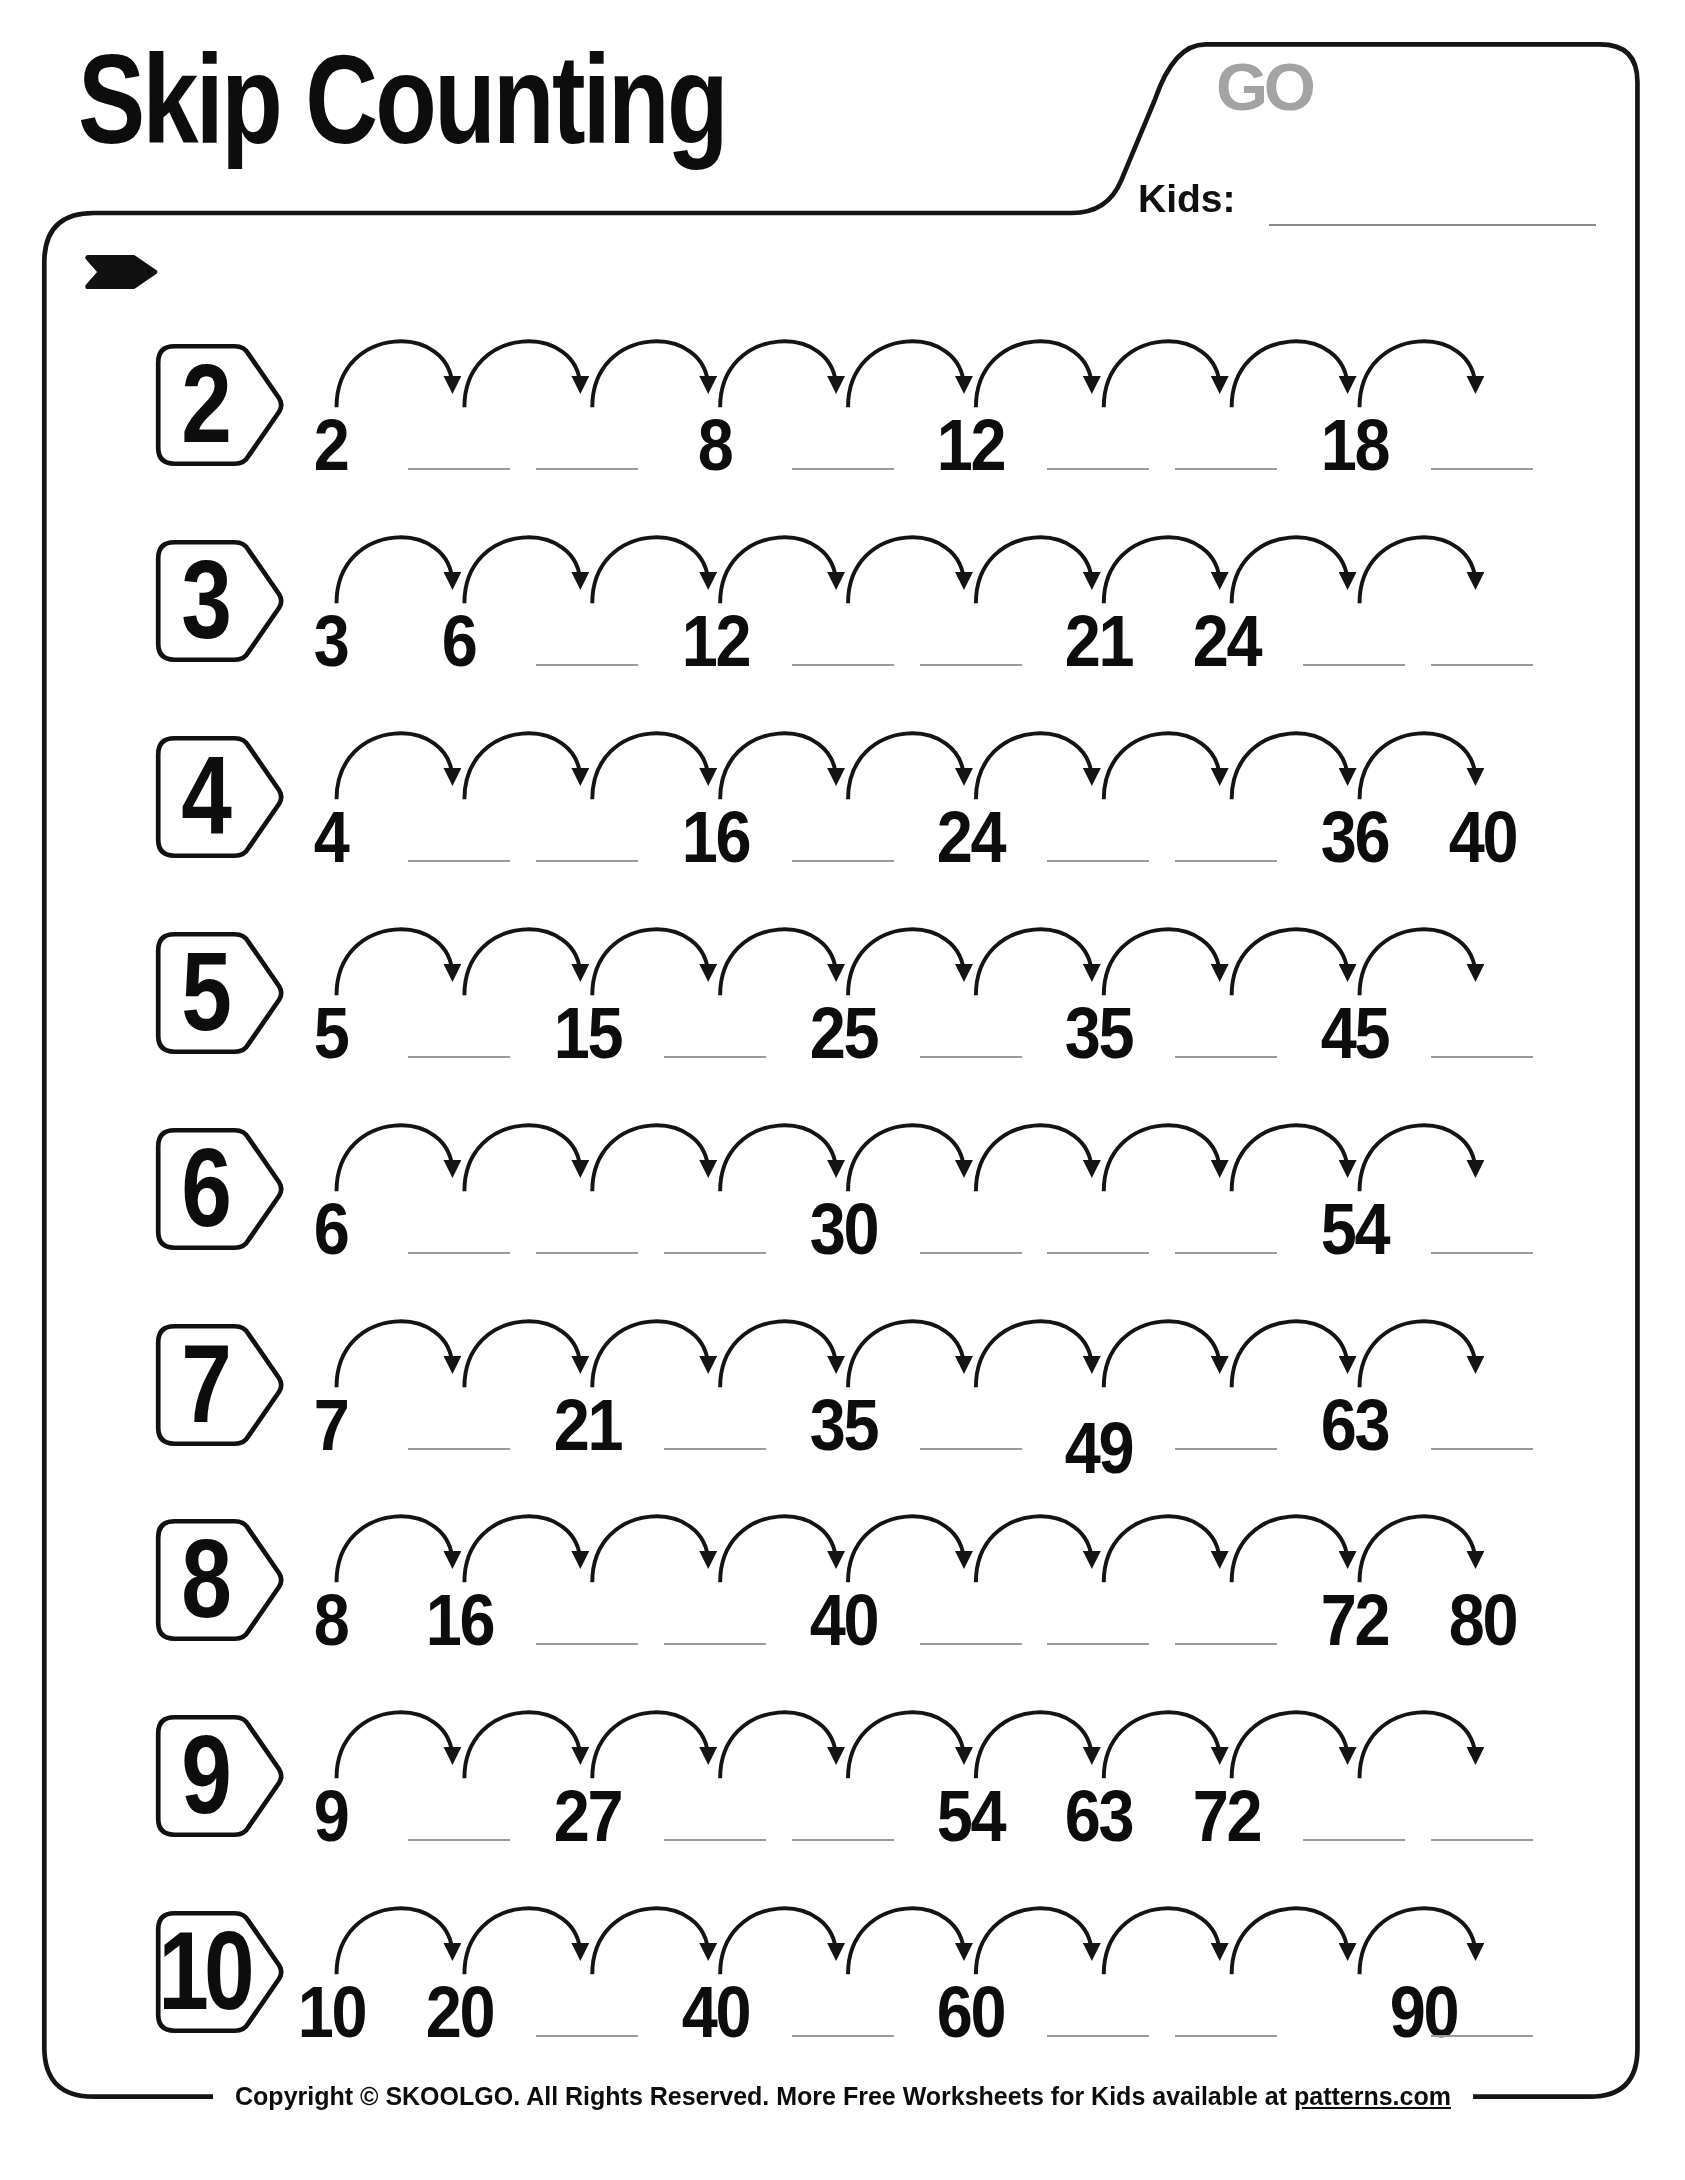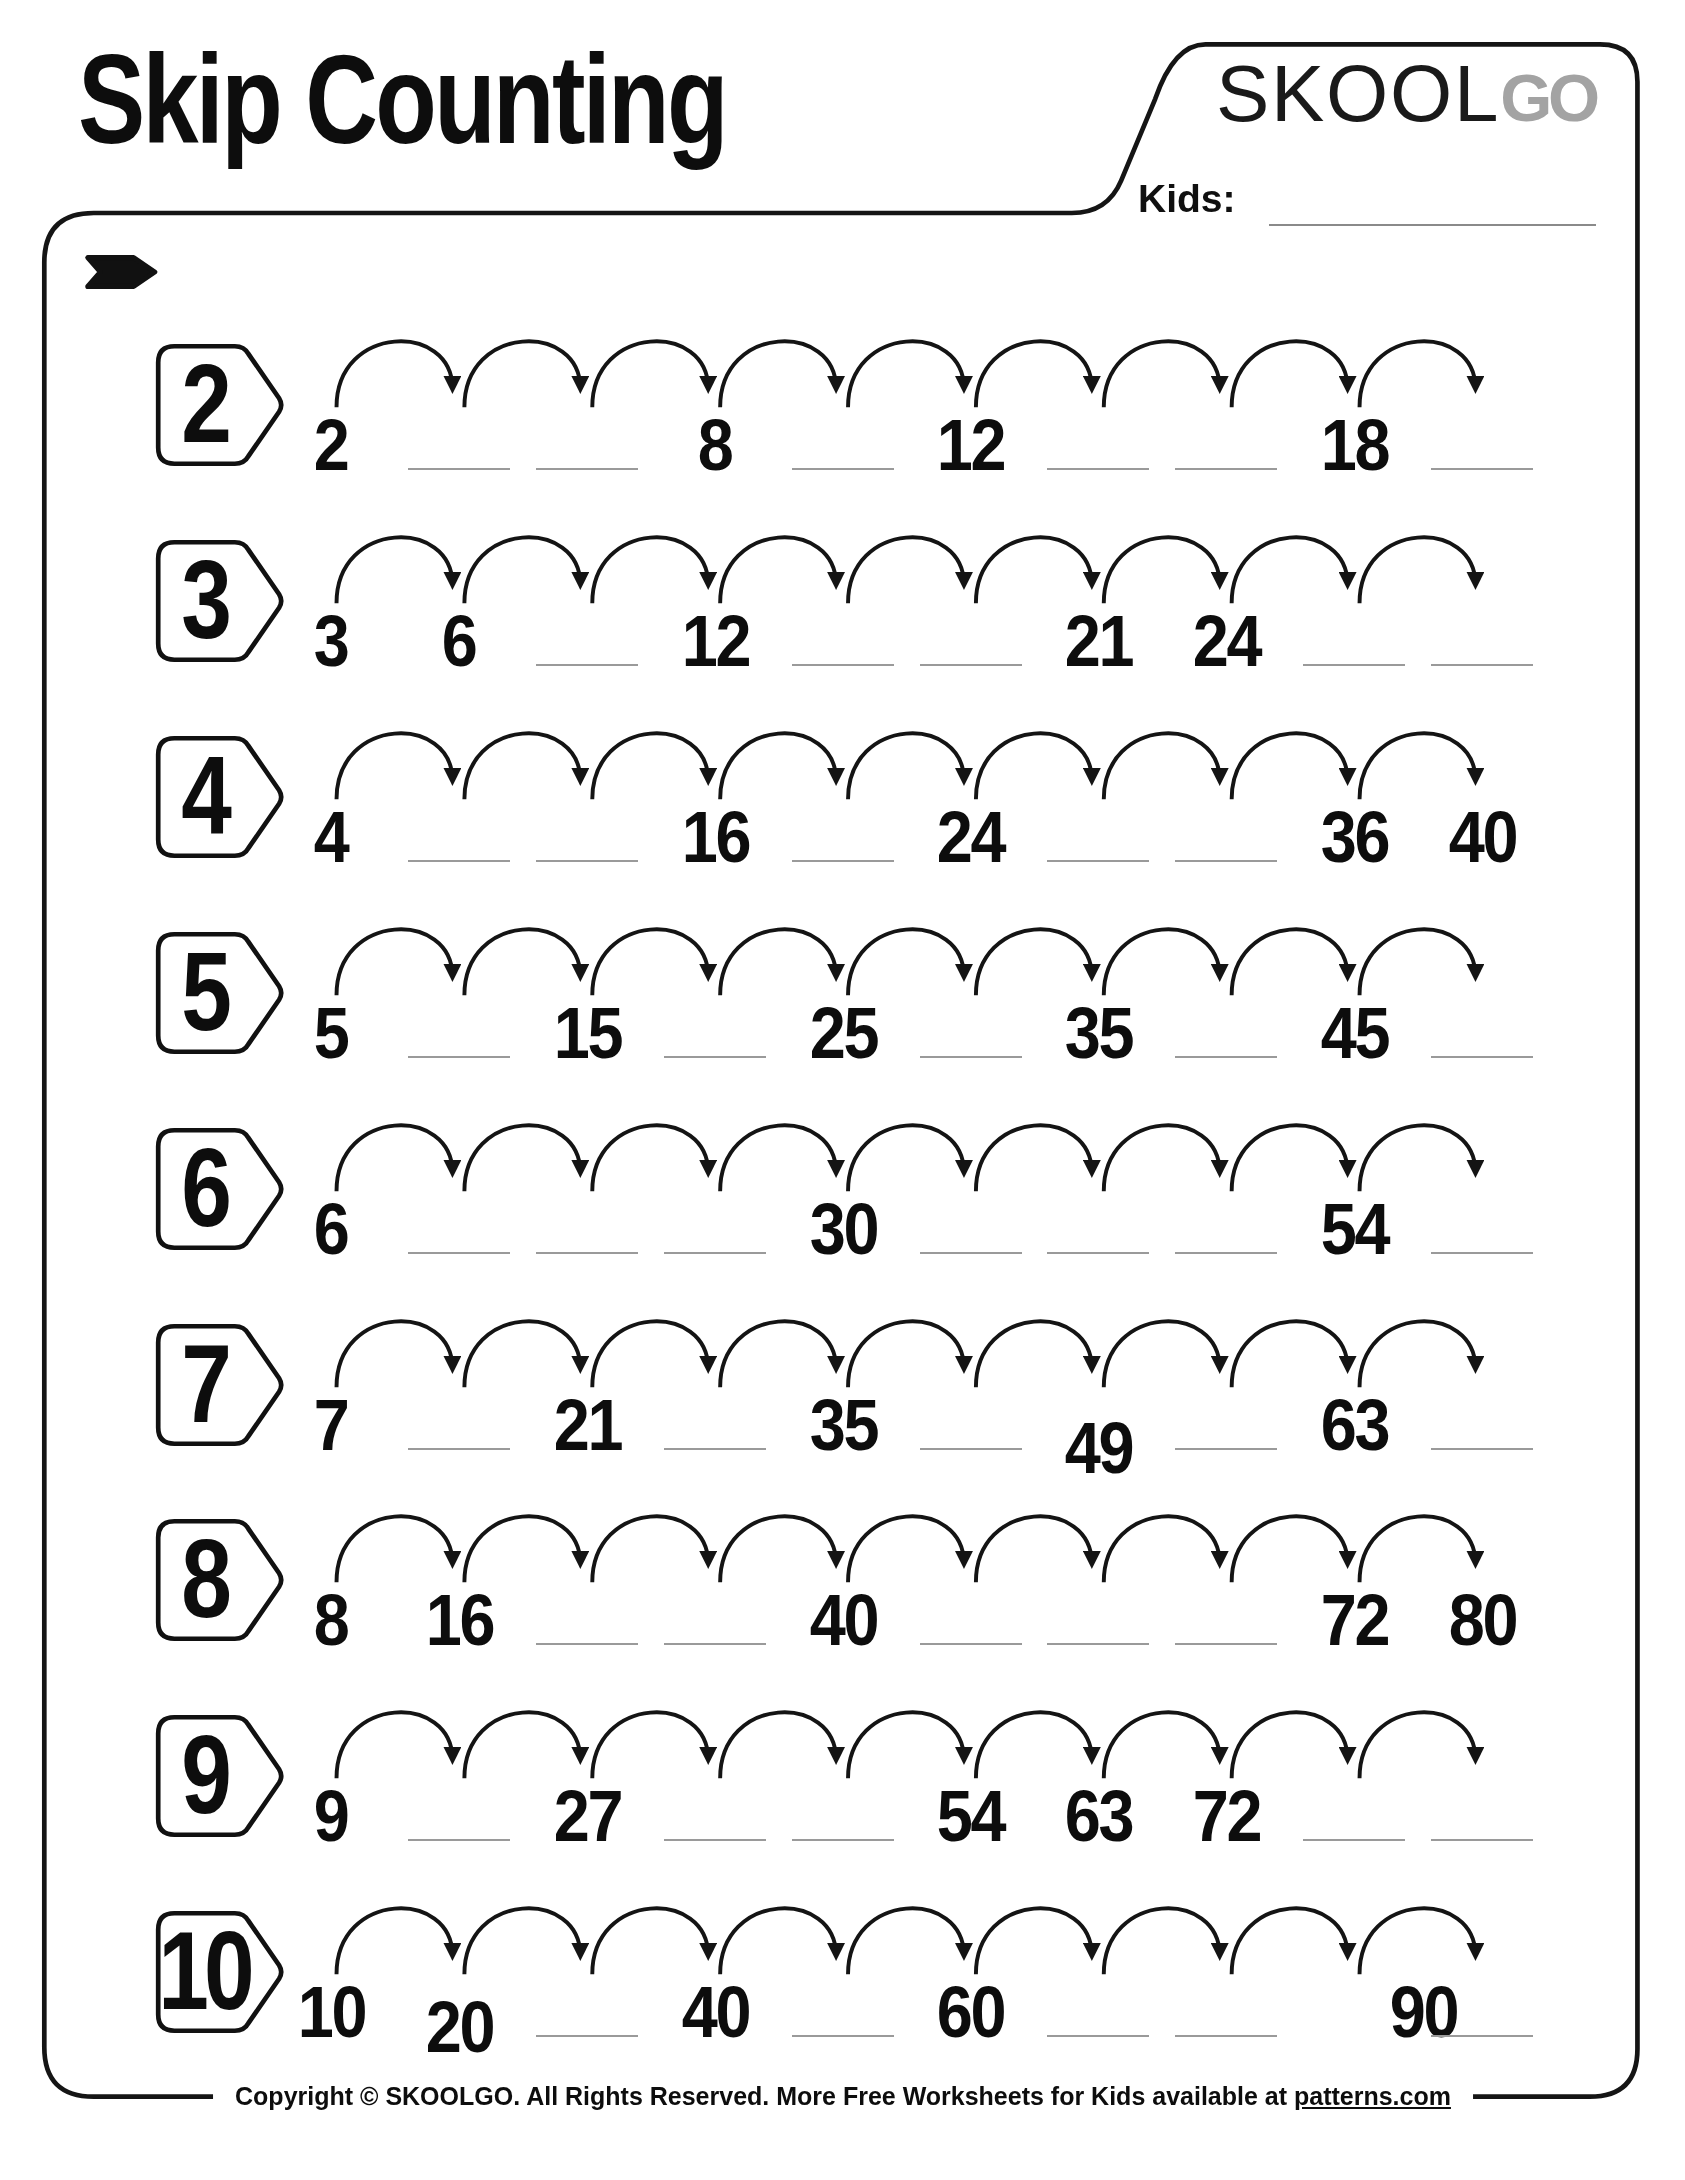--- a/index.html
+++ b/index.html
@@ -55,21 +55,20 @@
   </defs>
 </svg>
 
 <svg class="abs" style="left:0;top:0" width="1686" height="2181" viewBox="0 0 1979 2560">
   <path d="M 1415 52 L 1878 52 Q 1922 52 1922 96 L 1922 2405 Q 1922 2461 1866 2461 L 110 2461 Q 52 2461 52 2403 L 52 308 Q 52 250 110 250 L 1258 250 Q 1300 250 1316 212 L 1356 116 Q 1378 52 1415 52 Z" fill="none" stroke="#151515" stroke-width="5.5" stroke-linecap="round"></path>
 </svg>
 
 <div class="abs title">Skip Counting</div>
 
 <div class="abs logo">
-  <span class="logo-black">SKOOL</span>
     <span class="logo-gray">GO</span>
 </div>
 
 <div class="abs name-label">Kids:</div>
 <div class="abs name-line"></div>
 
 <div class="abs instruction">
   <svg width="78" height="36" viewBox="0 0 92 42">
     <path d="M8,4 L62,4 L87,21 L62,38 L8,38 L23,21 Z" fill="#111" stroke="#111" stroke-width="6" stroke-linejoin="round"></path>
   </svg>
@@ -320,21 +319,21 @@
         <path d="M 1445.7 100 C 1445.7 2, 1581.8 0, 1581.8 78" fill="none" stroke="#141414" stroke-width="4.6" marker-end="url(#arr)"></path>
         <path d="M 1595.8 100 C 1595.8 2, 1731.9 0, 1731.9 78" fill="none" stroke="#141414" stroke-width="4.6" marker-end="url(#arr)"></path>
       </svg>
       <div class="abs badge">
         <svg width="135" height="126" viewBox="0 0 158 148">
           <path d="M 26 5 L 97 5 Q 108 5 113 14 L 149 66 Q 154 74 149 82 L 113 134 Q 108 143 97 143 L 26 143 Q 7 143 7 124 L 7 24 Q 7 5 26 5 Z" fill="#fff" stroke="#111" stroke-width="5.5"></path>
         </svg>
         <div class="abs badge-num">10</div>
       </div>
       <div class="abs num" style="left: 263px;"><span>10</span></div>
-      <div class="abs num" style="left: 391px; margin-top: 15px;"><span>20</span></div>
+      <div class="abs num" style="left: 391px;"><span>20</span></div>
       <div class="abs blank" style="left: 536px;"></div>
       <div class="abs num" style="left: 647px;"><span>40</span></div>
       <div class="abs blank" style="left: 792px;"></div>
       <div class="abs num" style="left: 902px;"><span>60</span></div>
       <div class="abs blank" style="left: 1047px;"></div>
       <div class="abs blank" style="left: 1175px;"></div>
       <div class="abs num" style="left: 1355px;"><span>90</span></div>
       <div class="abs blank" style="left: 1431px;"></div>
     </div>
   </div>

